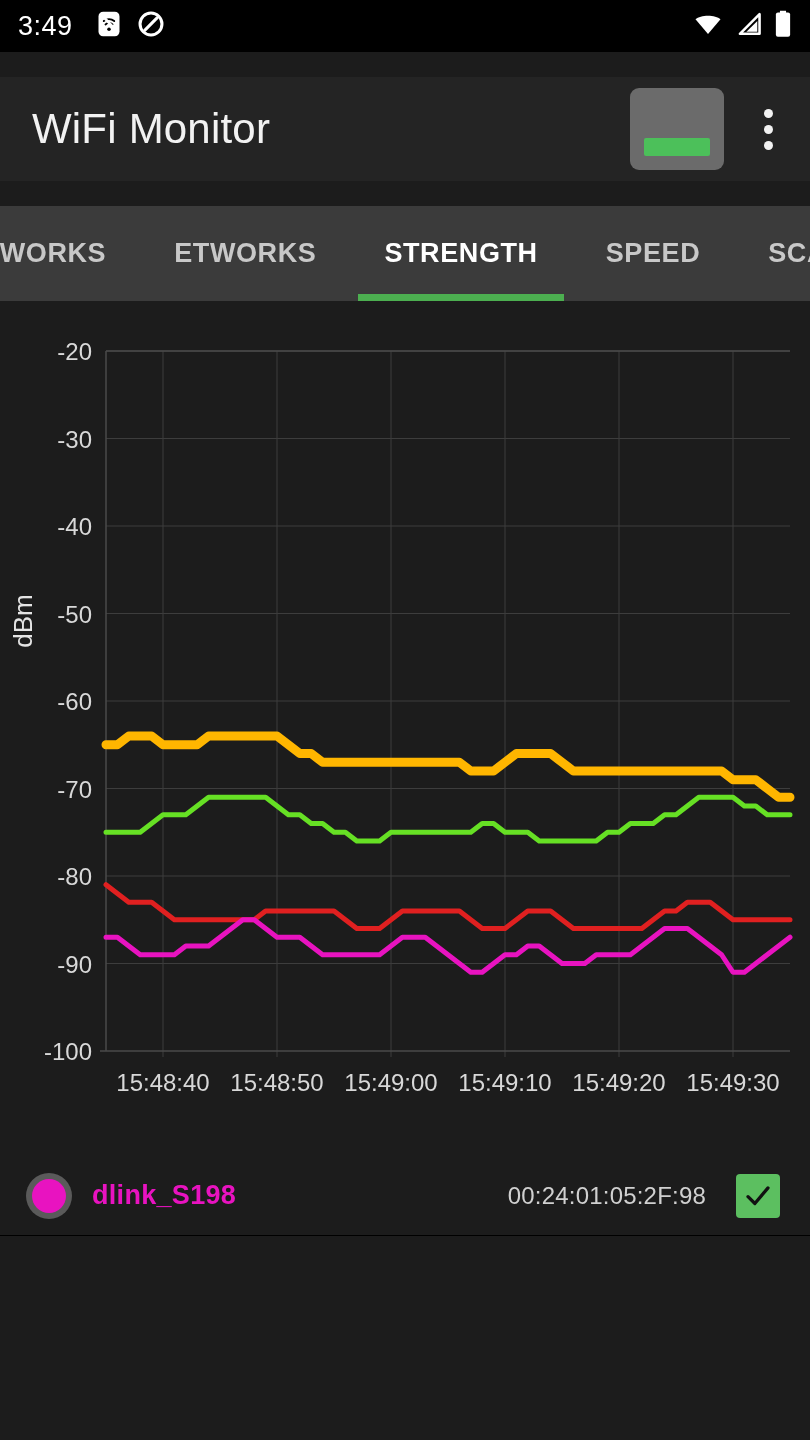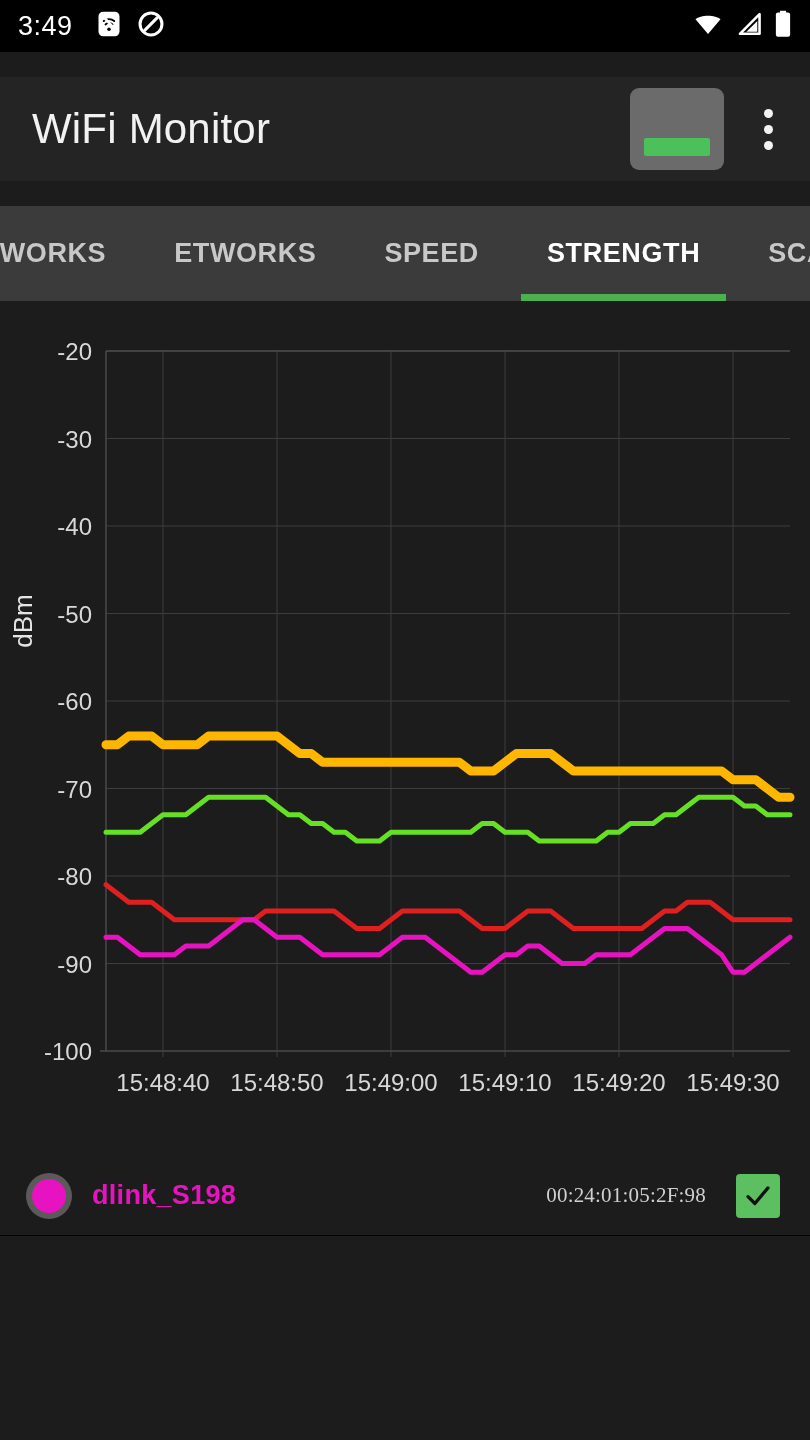--- a/index.html
+++ b/index.html
@@ -68,21 +68,21 @@
     border-bottom: 1px solid #000;
   }
   .netrow.alt { background: #232323; }
   .swatch-outer {
     width: 46px; height: 46px; border-radius: 50%; background: #5a5a5a;
     display: flex; align-items: center; justify-content: center; flex: 0 0 46px;
   }
   .swatch { width: 34px; height: 34px; border-radius: 50%; }
   .ssid { font-size: 27px; font-weight: 700; margin-left: 20px; letter-spacing: .3px; }
   .netrow .grow { flex: 1; }
-  .mac { color: #d0d0d0; font-size: 21px; letter-spacing: .2px; font-weight: 400; font-family: Liberation Serif, serif; }
+  .mac { color: #d0d0d0; font-size: 24px; letter-spacing: .2px; font-weight: 400; }
   .checkbox {
     width: 44px; height: 44px; margin-left: 30px; border-radius: 4px;
     background: #5CBF60; display: flex; align-items: center; justify-content: center; flex: 0 0 44px;
   }
 
   
   .navbar {
     height: 82px; flex: 0 0 82px; background: #000;
     display: flex; align-items: center; justify-content: space-around;
   }
@@ -150,26 +150,26 @@
     </div>
   </div>
 
   <div class="tabbar">
     <div class="tab first">
       <span>ETWORKS</span>
     </div>
     <div class="tab">
       <span>ETWORKS</span>
     </div>
-    <div class="tab">
-      <span>SPEED</span>
-    </div>
     <div class="tab active">
       <span>STRENGTH</span>
       <span class="tab-underline" style="background: rgb(76, 175, 80);"></span>
+    </div>
+    <div class="tab">
+      <span>SPEED</span>
     </div>
     <div class="tab">
       <span>SCAN</span>
     </div>
   </div>
 
   <div class="chartwrap">
     <svg class="chart-svg" id="chart" width="810" height="780" viewBox="0 0 810 780">
         <line x1="106" y1="25" x2="790" y2="25" stroke="#3d3d3d" stroke-width="1"></line>
         <text x="92" y="34" fill="#d8d8d8" font-size="24" font-family="&quot;Liberation Sans&quot;, sans-serif" text-anchor="end">-20</text>

